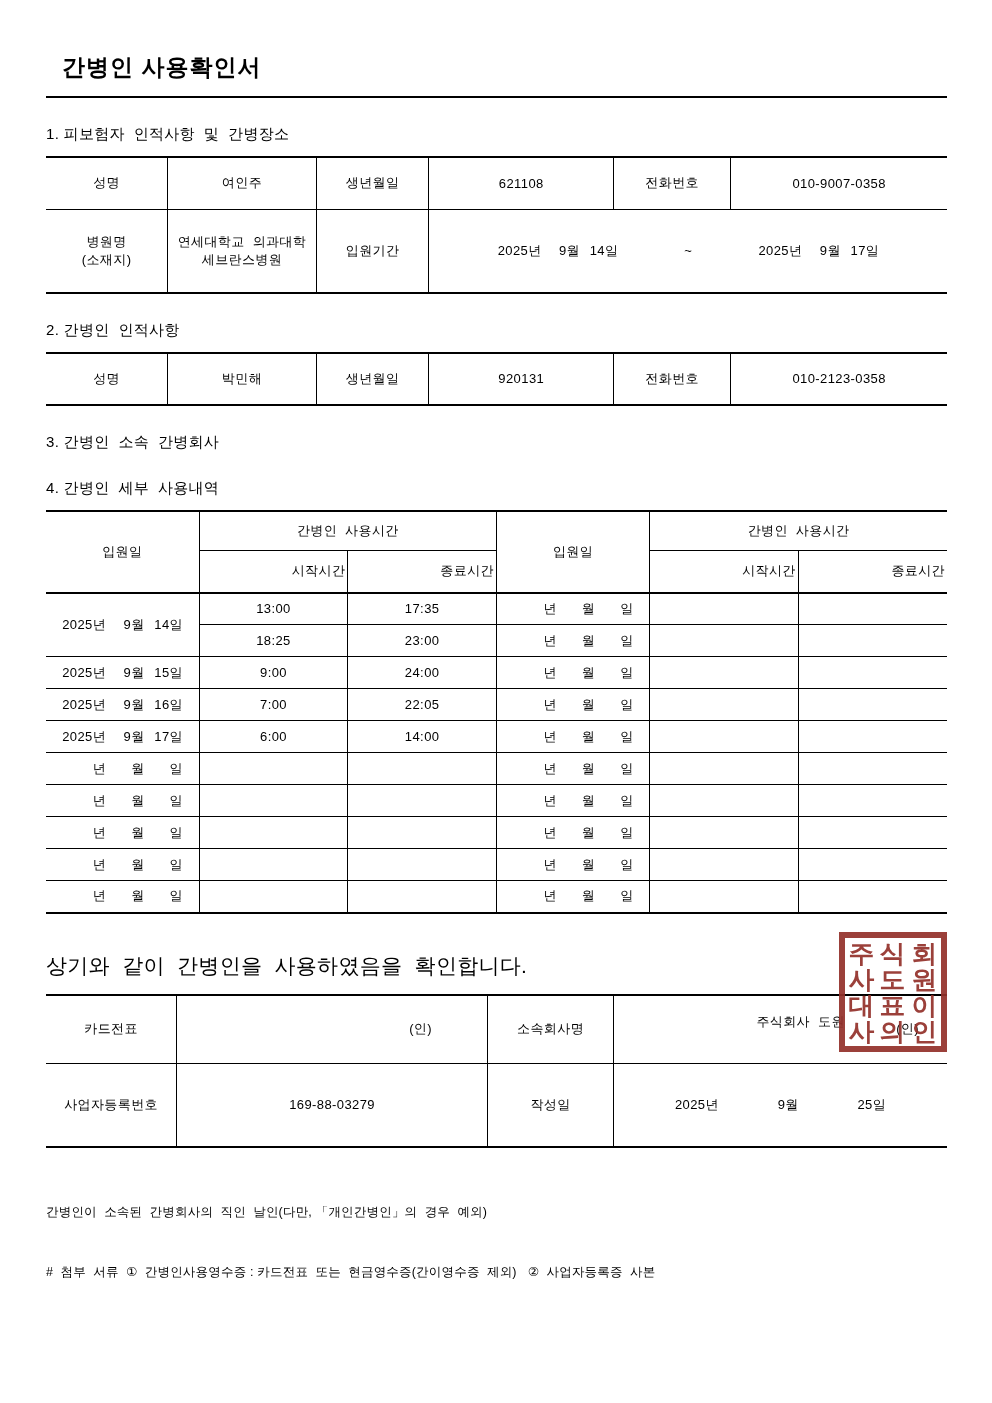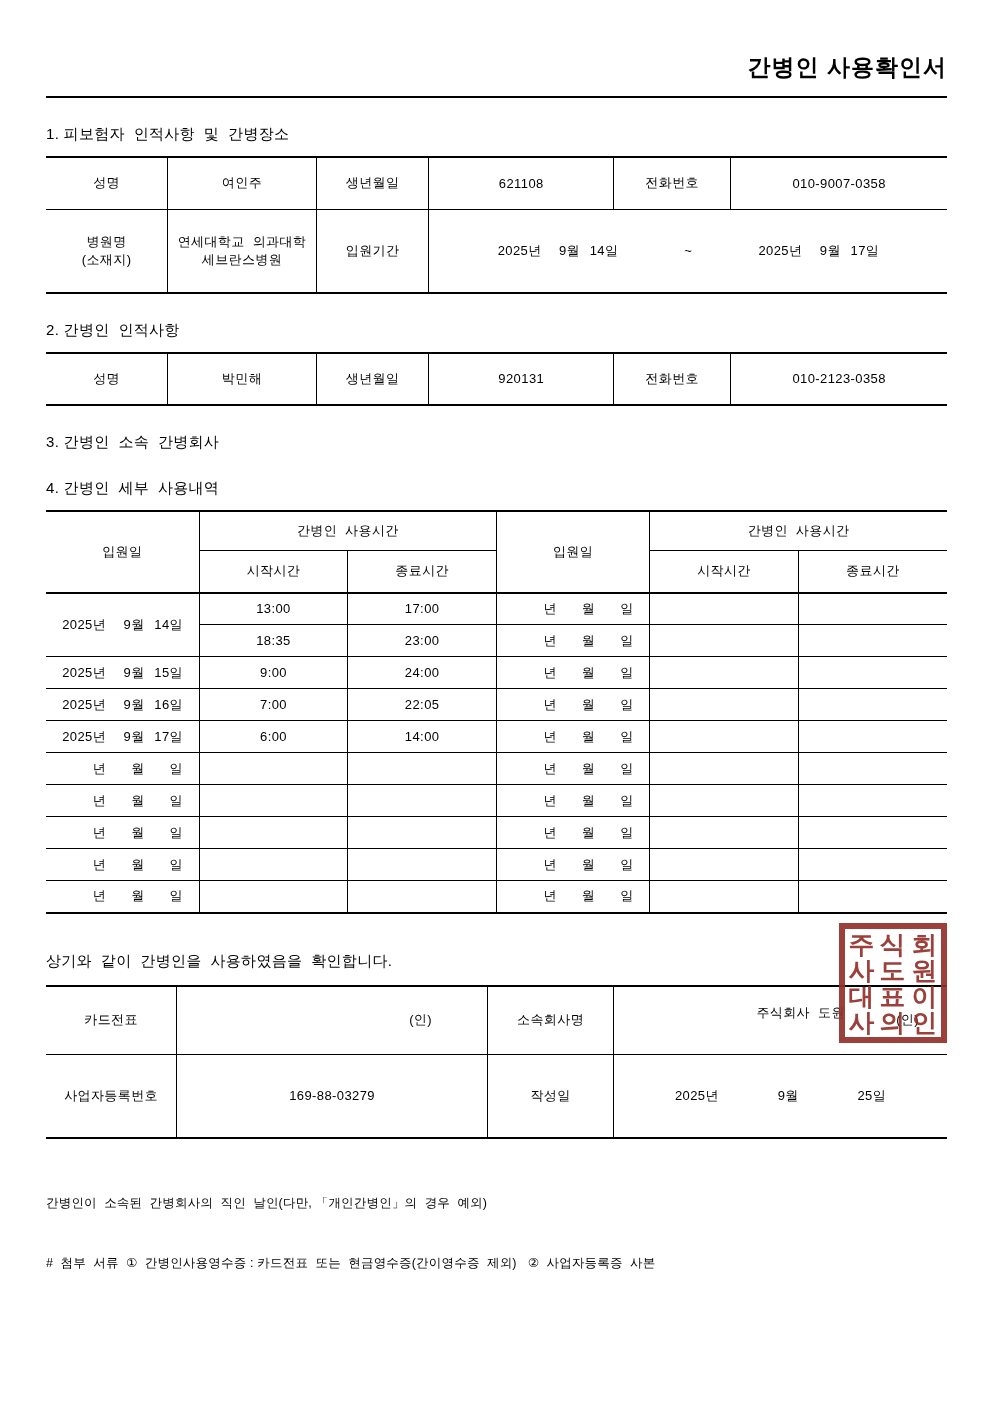--- a/index.html
+++ b/index.html
@@ -10,21 +10,20 @@
     margin:0 auto;
     background:#fff;
     color:#000;
     font-family:"Liberation Sans","DejaVu Sans",sans-serif;
     padding:38px 45px 0 46px;
     overflow:hidden;
   }
   .title {
     font-size:23px; font-weight:bold; letter-spacing:1px;
     margin:14px 0 0 16px;
-    text-align:right;
   }
   .title-rule {
     border-bottom:2px solid #000;
     margin-top:13px;
   }
   .sec-heading {
     font-size:15px; letter-spacing:0.3px;
     white-space:pre-wrap;
     margin-top:27px; margin-bottom:12px;
   }
@@ -44,32 +43,32 @@
     white-space:pre-wrap;
     letter-spacing:0.4px;
     padding:2px;
   }
   td:first-child, th:first-child { border-left:none; }
   td:last-child,  th:last-child  { border-right:none; }
   .t1 td { height:52px; }
   .t2 td { height:52px; }
   .t3 td { height:47px; }
   .usage thead tr.h1 th { height:40px; }
-  .usage thead tr.h2 th { height:42px; }
+  .usage thead tr.h2 th { height:42px;text-align:right; }
   .usage thead { border-bottom:2px solid #000; }
   .usage tbody td { height:32px; }
   .bt td { height:44px; }
   
   .dg { display:inline-block; white-space:nowrap; }
   .n { display:inline-block; text-align:right; }
   .ny { width:34px; } .nm { width:22px; } .nd { width:22px; }
   .sfx { display:inline-block; margin-right:3px; }
   .spread { display:flex; align-items:center; justify-content:space-evenly; }
   .confirm-sentence {
-    font-size:15px; letter-spacing:0.3px; white-space:pre-wrap;
+    font-size:21px; letter-spacing:0.3px; white-space:pre-wrap;
     margin-top:38px;
   }
   .bt-wrap { position:relative; margin-top:14px; }
   .sign-cell { text-align:right; padding-right:55px; }
   .company-cell { position:relative; }
   .company-sign { position:absolute; right:28px; top:50%; transform:translateY(-50%); }
   .seal {
     position:absolute; right:0; top:-62px;
     width:108px; height:120px;
     border:6px solid #93302a;
@@ -174,27 +173,27 @@
         <th>시작시간</th>
         <th>종료시간</th>
         <th>시작시간</th>
         <th>종료시간</th>
       </tr>
     </thead>
     <tbody>
       <tr>
         <td rowspan="2"><span class="n ny">2025</span><span class="sfx">년</span><span class="n nm">9</span><span class="sfx">월</span><span class="n nd">14</span><span class="sfx">일</span></td>
         <td>13:00</td>
-        <td>17:00</td>
-        <td><span class="n ny"></span><span class="sfx">년</span><span class="n nm"></span><span class="sfx">월</span><span class="n nd"></span><span class="sfx">일</span></td>
-        <td></td>
-        <td></td>
-      </tr>
-      <tr>
-        <td>18:35</td>
+        <td>17:35</td>
+        <td><span class="n ny"></span><span class="sfx">년</span><span class="n nm"></span><span class="sfx">월</span><span class="n nd"></span><span class="sfx">일</span></td>
+        <td></td>
+        <td></td>
+      </tr>
+      <tr>
+        <td>18:25</td>
         <td>23:00</td>
         <td><span class="n ny"></span><span class="sfx">년</span><span class="n nm"></span><span class="sfx">월</span><span class="n nd"></span><span class="sfx">일</span></td>
         <td></td>
         <td></td>
       </tr>
       <tr>
         <td><span class="n ny">2025</span><span class="sfx">년</span><span class="n nm">9</span><span class="sfx">월</span><span class="n nd">15</span><span class="sfx">일</span></td>
         <td>9:00</td>
         <td>24:00</td>
         <td><span class="n ny"></span><span class="sfx">년</span><span class="n nm"></span><span class="sfx">월</span><span class="n nd"></span><span class="sfx">일</span></td>

